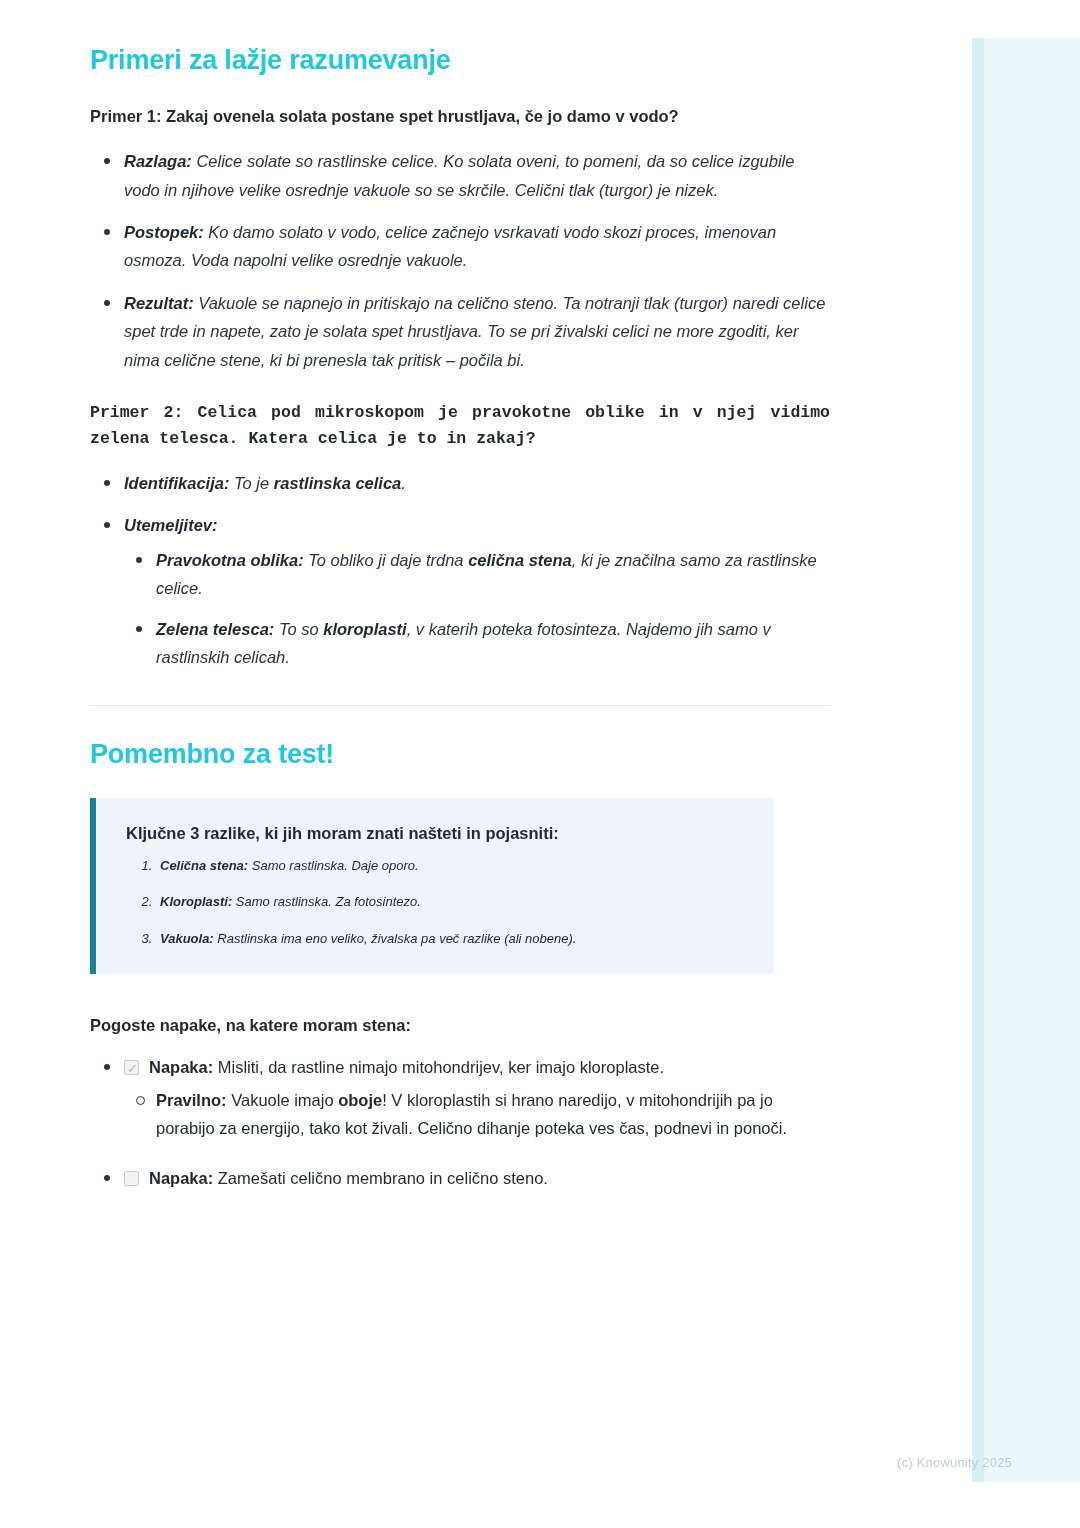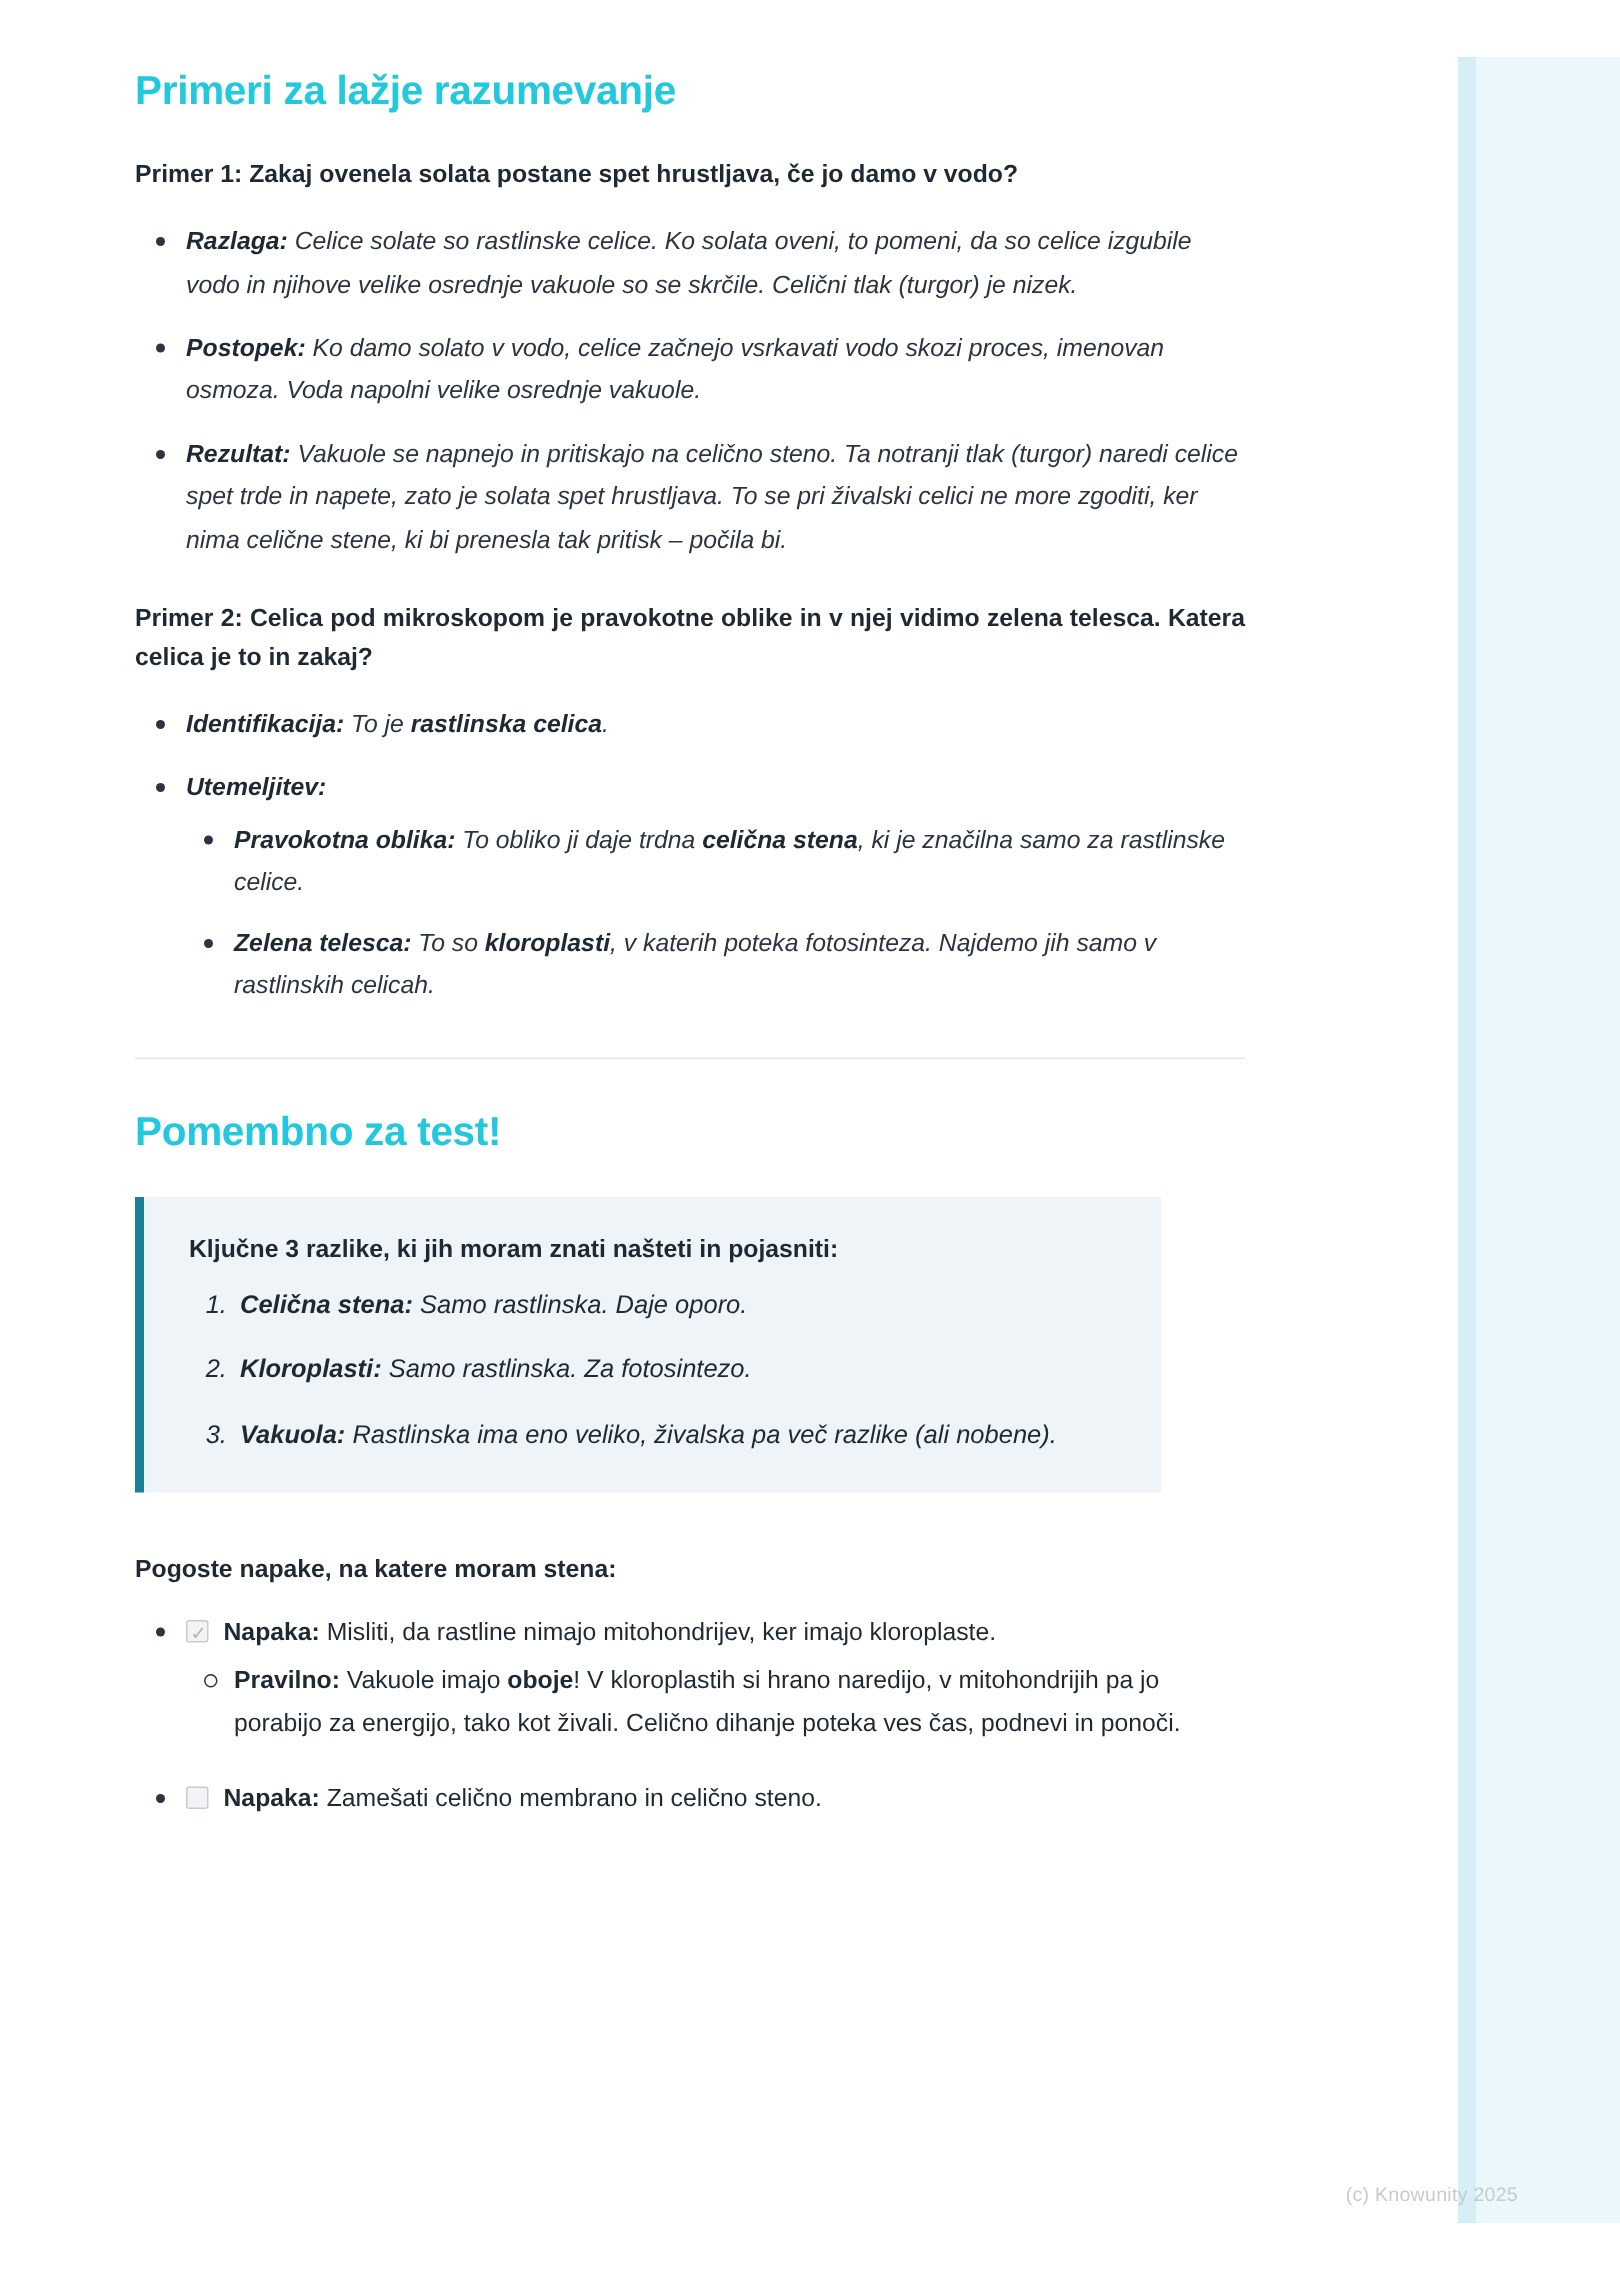--- a/index.html
+++ b/index.html
@@ -57,20 +57,21 @@
   }
   .q-head {
     font-size: 16.5px;
     font-weight: bold;
     line-height: 1.55;
     margin: 0 0 18px 0;
     color: #1f2933;
   }
   .q-head.justify {
     text-align: justify;
+    font-family: Liberation Mono, monospace;
   }
   ul.bullets, ol.numbered {
     margin: 0;
     padding: 0 0 0 34px;
     font-style: italic;
   }
   ul.bullets { list-style: none; }
   ul.bullets > li {
     position: relative;
     font-size: 16.5px;
@@ -148,21 +149,21 @@
     font-size: 16.5px;
     font-weight: bold;
     margin: 0 0 12px 0;
   }
   ol.numbered {
     list-style: decimal;
     padding-left: 30px;
     margin: 0;
   }
   ol.numbered > li {
-    font-size: 17px;
+    font-size: 13px;
     line-height: 1.72;
     margin-bottom: 14px;
     padding-left: 4px;
   }
   ol.numbered > li:last-child { margin-bottom: 0; }
   .mistakes-head {
     font-size: 16.5px;
     font-weight: bold;
     margin: 42px 0 18px 0;
   }

